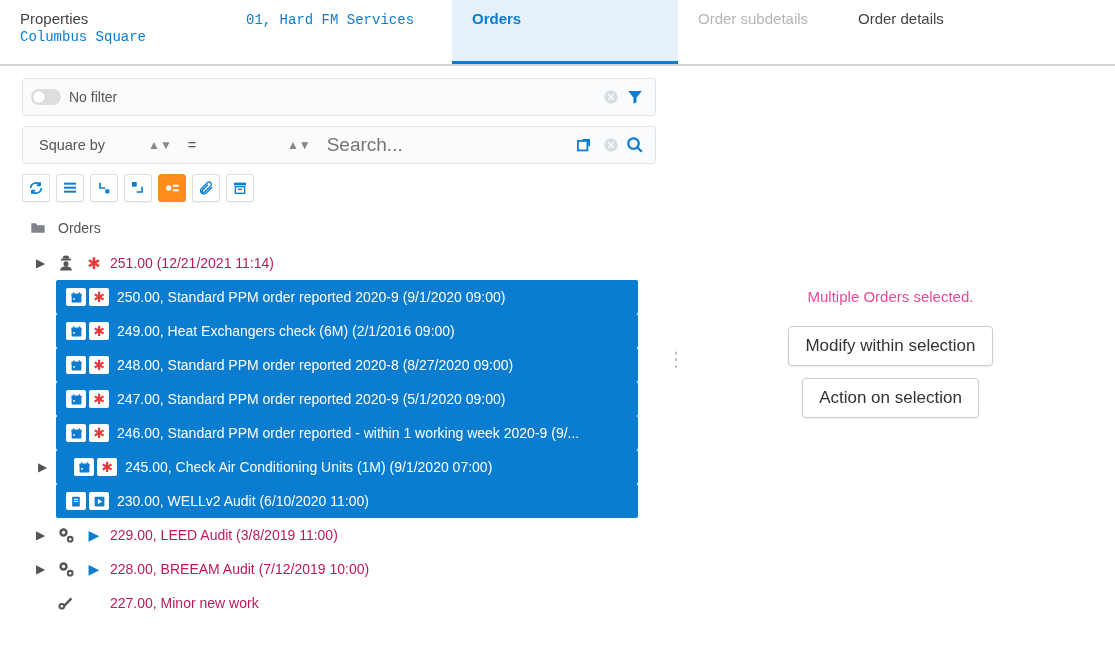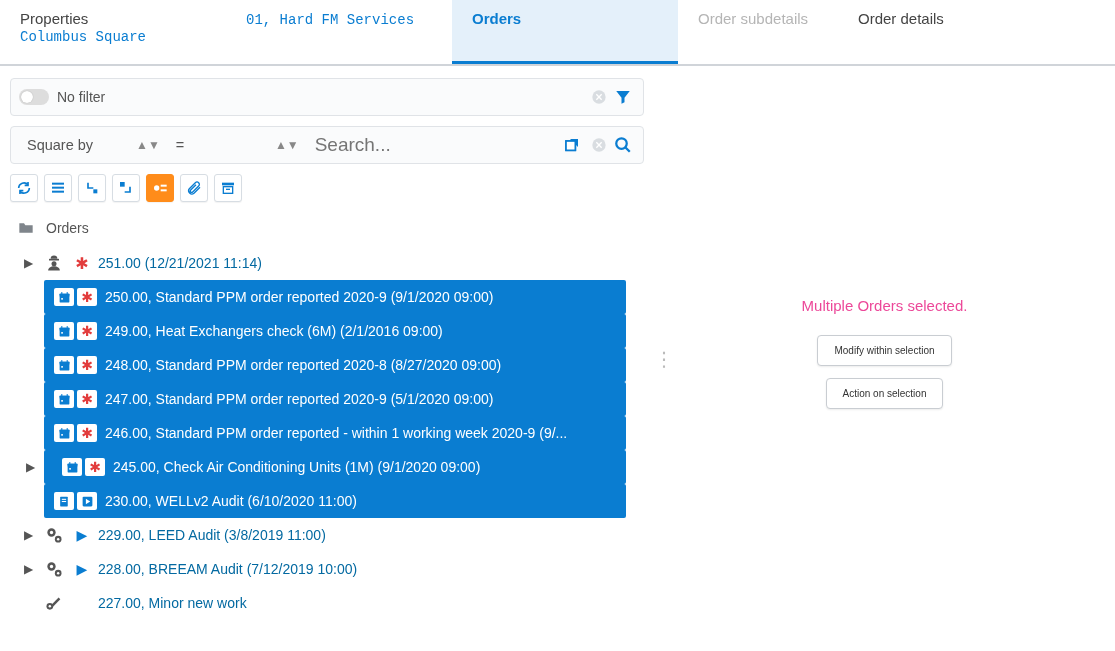--- a/index.html
+++ b/index.html
@@ -27,21 +27,21 @@
   }
   .tab.active {
     background: #e4f0fa;
     border-bottom: 3px solid #0a7dd1;
   }
   .tab-title { font-size: 15px; color: #444; font-weight: 500; }
   .tab.active .tab-title { color: #0a7dd1; font-weight: 600; }
   .tab-sub { font-size: 14px; color: #0a7dd1; margin-top: 2px; font-family: Liberation Mono, monospace; }
   .tab.disabled .tab-title { color: #b5b5b5; }
 
-  .content { display: flex; height: calc(100% - 66px); }
+  .content { display: flex; height: calc(100% - 66px); padding-left: 12px; }
   .left {
     width: 654px;
     padding: 12px 10px 0 10px;
     position: relative;
   }
   .right {
     flex: 1;
     padding: 20px;
     display:flex; align-items:center; justify-content:center;
     position: relative;
@@ -90,33 +90,33 @@
   .root{display:flex;align-items:center;gap:10px;color:#555;padding:4px 0 10px 6px;}
   .root-icon{color:#7a8087;}
   .row{
     display:flex;align-items:center;gap:8px;height:34px;
     padding-left:14px;
   }
   .row .caret{width:12px;color:#555;font-size:12px;}
   .row .ricon{width:22px;text-align:center;}
   .row .star{color:#e23c3c;width:16px;text-align:center;font-size:16px;}
   .row .blue-play{color:#0a7dd1;width:16px;text-align:center;font-size:14px;}
-  .row .label{color:#0369a1;white-space:nowrap;overflow:hidden;text-overflow:ellipsis;max-width:480px;}
+  .row .label{color:#be185d;white-space:nowrap;overflow:hidden;text-overflow:ellipsis;max-width:480px;}
   .row.sel{background:#0a7dd1;color:#fff;margin-left:34px;margin-right:0;border-radius:2px;padding-left:10px;}
   .row.sel .label{color:#fff;}
   .row.sel .badge{background:#fff;border-radius:2px;width:20px;height:18px;display:flex;align-items:center;justify-content:center;}
   .row .badge-star{color:#e23c3c;font-size:14px;}
   .row.sel .twobox{display:flex;gap:3px;}
   .row.sel .twobox .badge{background:#fff;}
   
   .right-box{text-align:center;}
   .right-msg{color:#ec4899;font-size:15px;margin-bottom:21px;}
   .right-btn{
     display:inline-block;border:1px solid #c9cdd2;border-radius:4px;
-    background:#fff;padding:9px 16px;font-size:10px;color:#333;
+    background:#fff;padding:9px 16px;font-size:17px;color:#333;
     cursor:pointer;margin-bottom:12px;box-shadow:0 1px 2px rgba(0,0,0,.08);
   }
   svg{display:block;}
 </style>
 </head>
 <body>
 
 <div class="tabs">
   <div class="tab">
     <div class="tab-title">Properties</div>
@@ -350,21 +350,21 @@
                   <rect x="3" y="5" width="18" height="5" fill="#0a7dd1"></rect>
                   <rect x="6" y="2" width="2" height="5" fill="#0a7dd1"></rect>
                   <rect x="16" y="2" width="2" height="5" fill="#0a7dd1"></rect>
                   <rect x="6" y="13" width="3" height="3" fill="#fff"></rect>
                 </svg>
               </span>
               <span class="badge">
                 <span class="badge-star">✱</span>
               </span>
             </span>
-            <span class="label">245.00, Check Air Conditioning Units (1M) (9/1/2020 09:00)</span>
+            <span class="label">245.00, Check Air Conditioning Units (1M) (9/1/2020 07:00)</span>
           </div>
           <div class="row sel">
             <span class="twobox">
               <span class="badge">
                 <svg width="13" height="13" viewBox="0 0 24 24" fill="#0a7dd1">
                   <rect x="4" y="3" width="14" height="18" rx="1"></rect>
                   <rect x="7" y="7" width="8" height="2" fill="#fff"></rect>
                   <rect x="7" y="11" width="8" height="2" fill="#fff"></rect>
                 </svg>
               </span>

